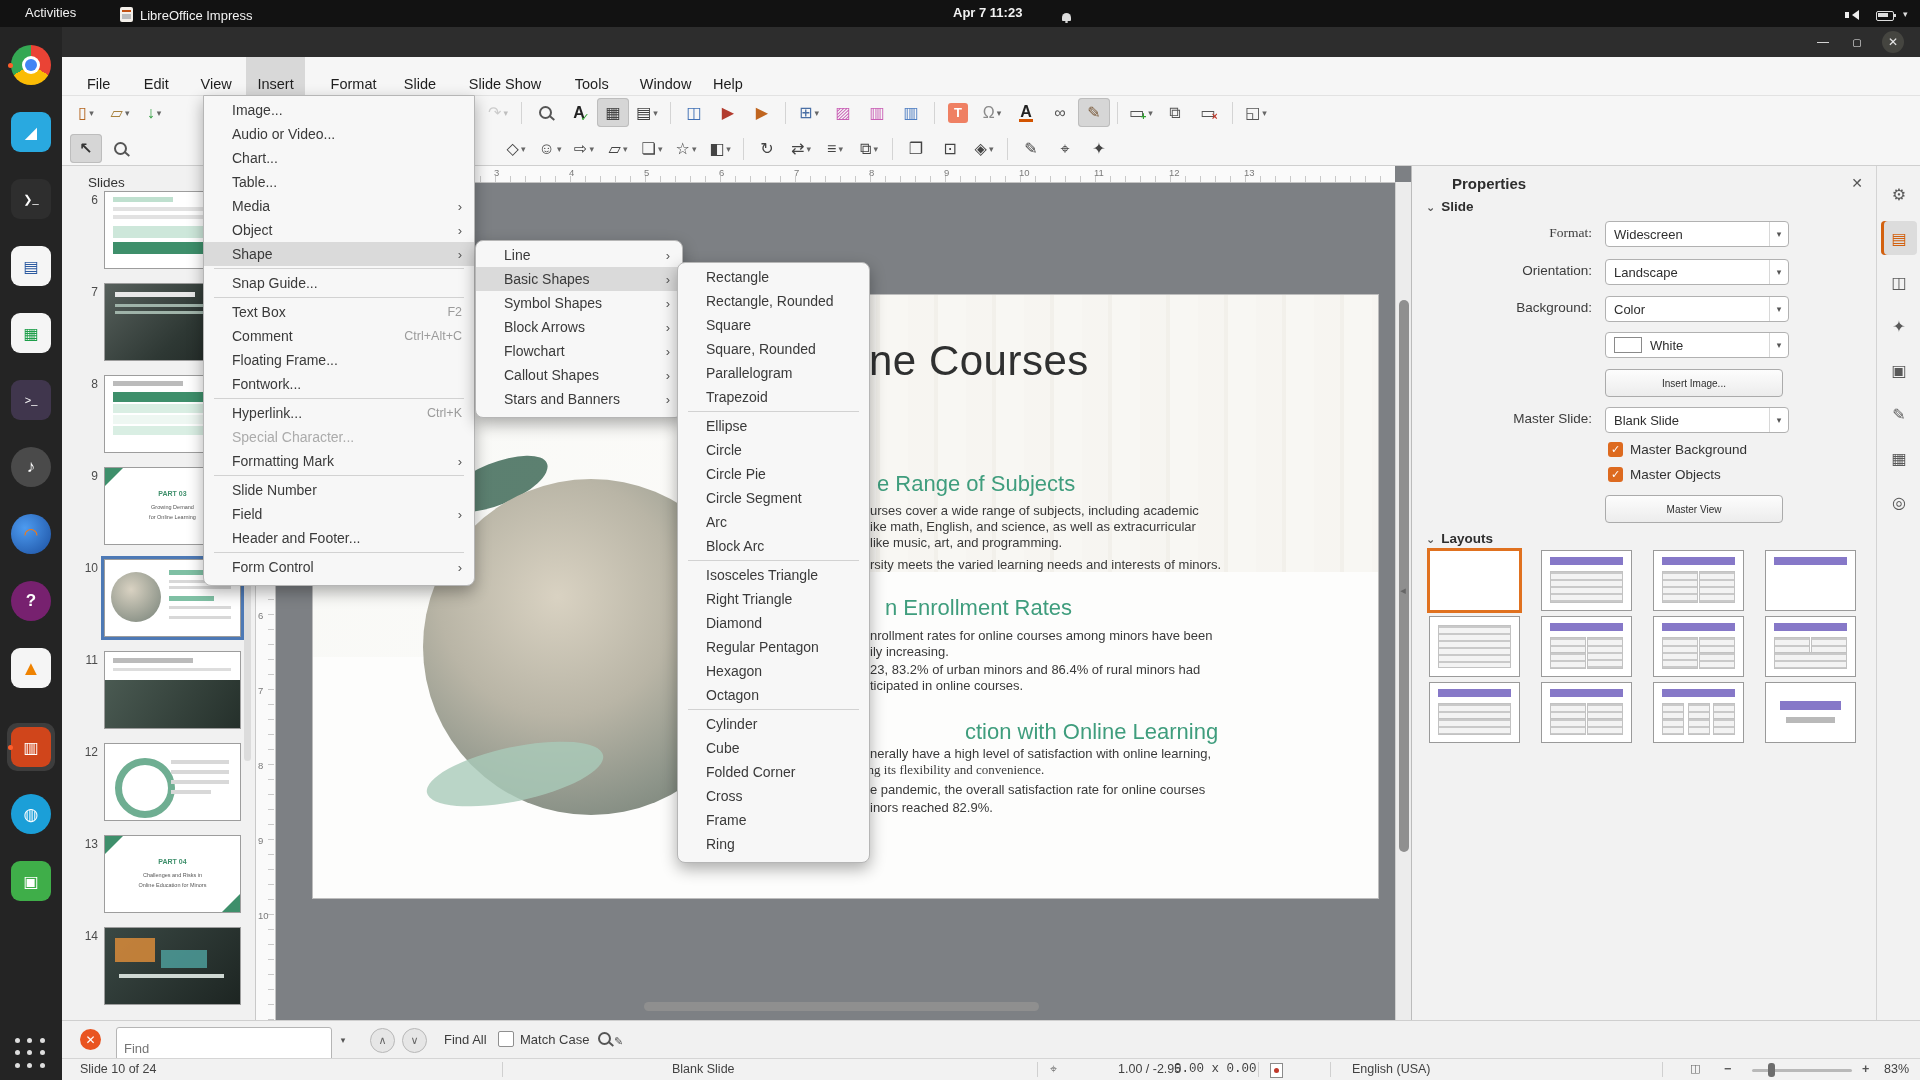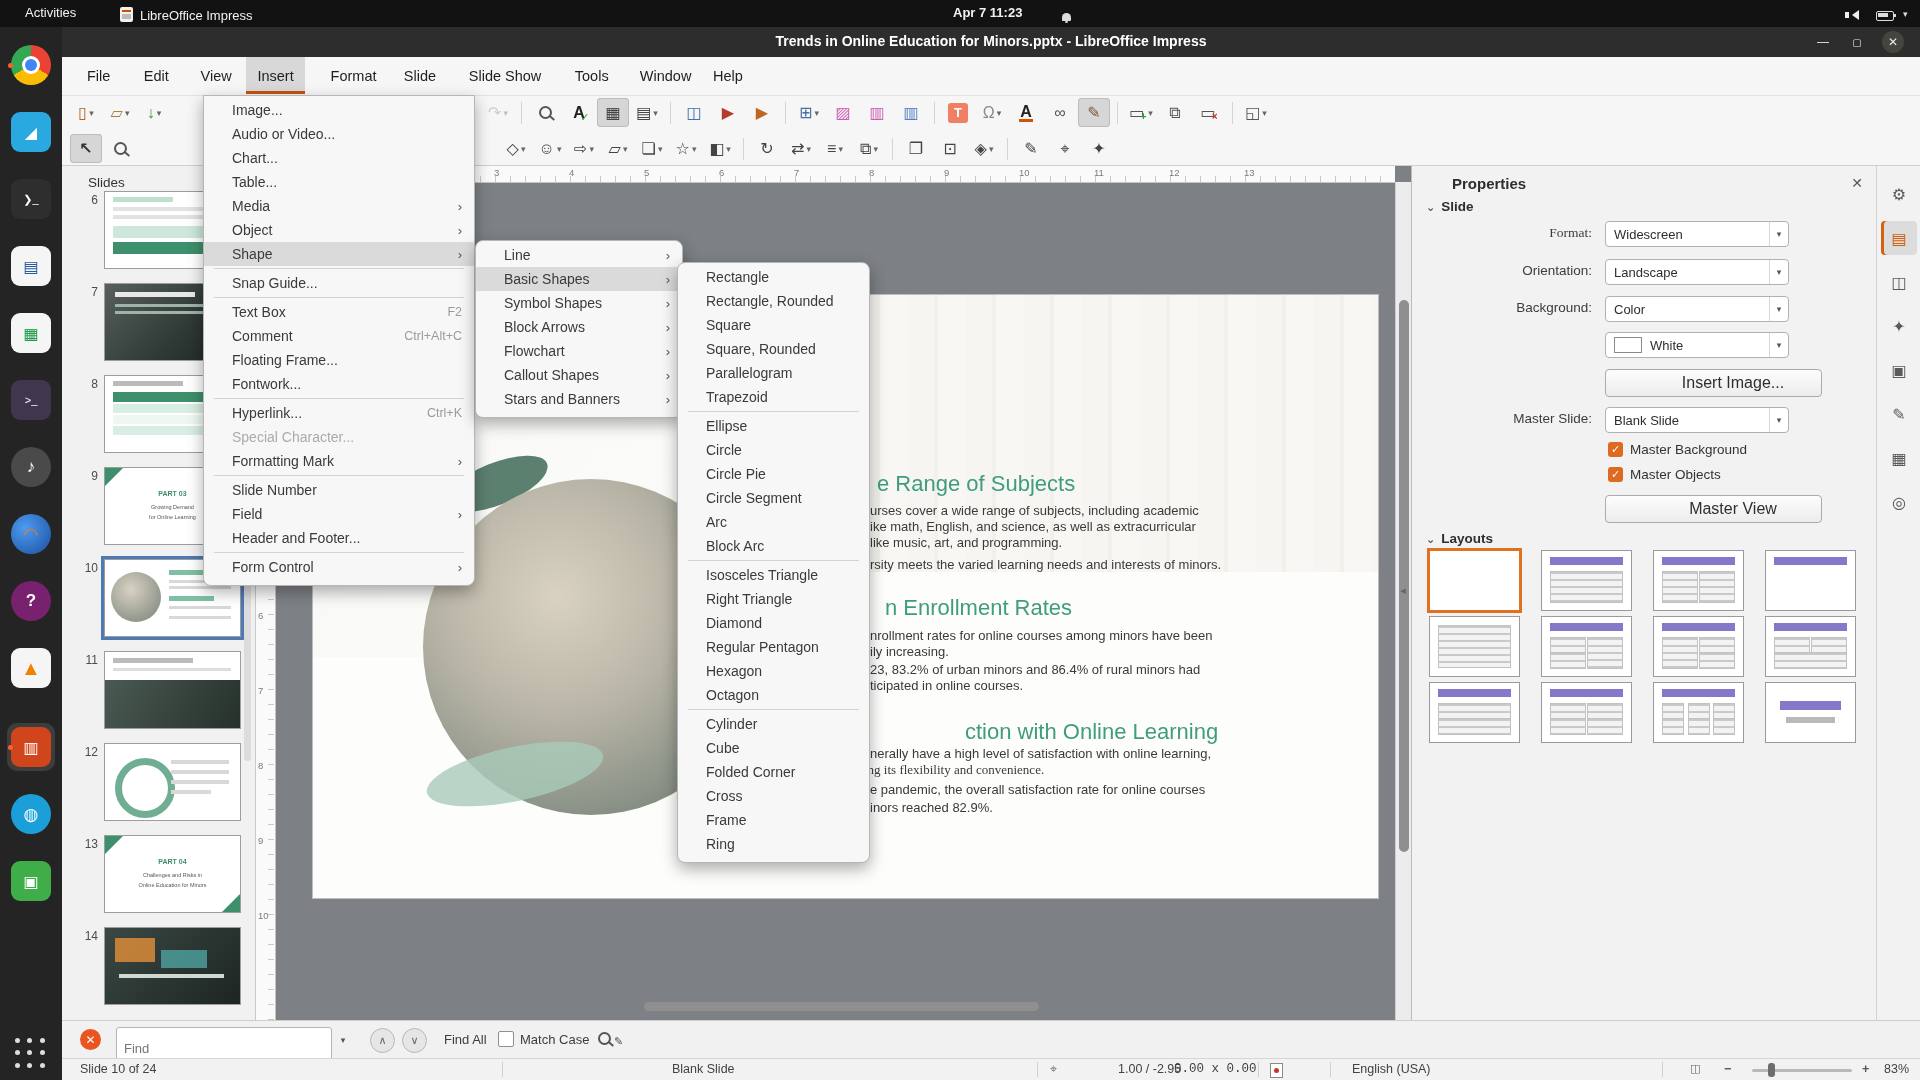--- a/index.html
+++ b/index.html
@@ -10,21 +10,21 @@
   
   #topbar{left:0;top:0;width:1920px;height:27px;background:#121212;color:#f2f2f2;font-size:13px;z-index:40;}
   #topbar .tb-item{position:absolute;top:5px;}
   #titlebar{left:62px;top:27px;width:1858px;height:30px;background:#2d2d2d;z-index:30;}
   #titlebar .title{position:absolute;left:0;right:0;top:6px;text-align:center;color:#ffffff;font-size:14px;font-weight:bold;}
   .winbtn{position:absolute;top:4px;width:22px;height:22px;border-radius:50%;color:#e8e8e8;font-size:12px;
     display:flex;align-items:center;justify-content:center;background:#454540;}
 
   
   #menubar{left:62px;top:57px;width:1858px;height:38px;background:#f6f6f6;border-bottom:1px solid #e2e2e2;z-index:30;}
-  .mb-item{position:absolute;top:0;height:37px;display:flex;align-items:center;padding:0 11px;font-size:14.5px;color:#1f1f1f;}
+  .mb-item{position:absolute;top:0;height:37px;display:flex;align-items:center;padding:8px 11px;font-size:14.5px;color:#1f1f1f;}
   .mb-item.active{background:#d8d8d8;box-shadow:inset 0 -3px 0 #c25112;}
   #toolbar1{left:62px;top:95px;width:1858px;height:38px;background:#f6f6f6;border-bottom:1px solid #e6e6e6;z-index:10;}
   #toolbar2{left:62px;top:133px;width:1858px;height:32px;background:#f6f6f6;border-bottom:1px solid #cfcfcf;z-index:10;}
   .tbrow{position:absolute;top:3px;display:flex;align-items:center;gap:2px;}
   #toolbar2 .tbrow{top:1px;}
   .tbtn{height:29px;min-width:28px;border-radius:4px;display:flex;align-items:center;justify-content:center;
     font-size:16px;color:#4a4a4a;padding:0 2px;position:relative;}
   .tbtn.pressed{background:#d6d6d6;box-shadow:inset 0 0 0 1px #bdbdbd;}
   .tbtn.disabled{opacity:.38;}
   .tbtn .dd{font-size:9px;color:#666;margin-left:2px;}
@@ -84,21 +84,21 @@
   #props .hdr{position:absolute;left:40px;top:10px;font-size:15px;font-weight:bold;color:#2e2e2e;}
   #props .closex{position:absolute;right:14px;top:10px;color:#555;font-size:14px;}
   .sec-title{position:absolute;font-weight:bold;color:#2e2e2e;}
   .chev{color:#555;font-size:11px;margin-right:6px;}
   .plabel{position:absolute;width:160px;text-align:right;color:#3c3c3c;}
   .dfield{position:absolute;left:193px;width:174px;height:24px;background:#fff;border:1px solid #b1b1b1;border-radius:4px;
     display:flex;align-items:center;padding-left:8px;font-size:13px;color:#2e2e2e;}
   .dfield .dd{margin-left:auto;width:18px;height:100%;border-left:1px solid #d8d8d8;display:flex;align-items:center;justify-content:center;font-size:9px;color:#555;}
   .swatch{width:26px;height:14px;background:#fff;border:1px solid #8a8a8a;margin-right:8px;}
   .pbtn{position:absolute;left:193px;width:176px;height:26px;border:1px solid #ababab;border-radius:4px;
-    background:linear-gradient(#fdfdfd,#ececec);display:flex;align-items:center;justify-content:center;font-size:16px;color:#2e2e2e;padding-left:39px;}
+    background:linear-gradient(#fdfdfd,#ececec);display:flex;align-items:center;justify-content:center;font-size:10px;color:#2e2e2e;}
   .cbrow{position:absolute;left:196px;display:flex;align-items:center;gap:7px;}
   .cb{width:15px;height:15px;background:#dd6a1f;border-radius:3px;color:#fff;font-size:11px;display:flex;align-items:center;justify-content:center;}
   .laygrid{position:absolute;left:17px;top:385px;width:440px;display:grid;grid-template-columns:repeat(4,91px);grid-auto-rows:61px;gap:5px 21px;}
   .lay{position:relative;background:#fff;border:1px solid #9a9a9a;}
   .lay.sel{outline:3px solid #e0711f;outline-offset:-1px;}
   .lay .bar{position:absolute;background:#8678c8;}
   .lay .cnt{position:absolute;border:1px solid #c2c2c2;background:repeating-linear-gradient(#c9c9c9 0 2px,#f3f3f3 2px 7px);}
 
   
   #tabstrip{left:1876px;top:165px;width:44px;height:855px;background:#f2f2f2;border-left:1px solid #d4d4d4;z-index:9;}
@@ -152,21 +152,20 @@
     <span class="tb-item" style="left:25px;">Activities</span>
     <span class="tb-item" style="left:120px;"><span class="appicon"></span><span>LibreOffice Impress</span></span>
     <span class="tb-item" style="left:953px;font-weight:bold;">Apr 7 11:23</span>
     <span class="tb-item" style="left:1062px;top:9px;"><span class="bell"></span></span>
     <span class="tb-item" style="left:1852px;top:8px;"><span class="speaker"></span></span>
     <span class="tb-item" style="left:1876px;top:9px;"><span class="battery"></span></span>
     <span class="tb-item" style="left:1903px;font-size:9px;top:9px;color:#ddd;">▾</span>
   </div>
 
   <div id="titlebar" class="abs">
-    <div class="title">Trends in Online Education for Minors.pptx - LibreOffice Impress</div>
     <div class="winbtn" style="right:86px;background:transparent;">—</div>
     <div class="winbtn" style="right:52px;background:transparent;font-size:10px;">▢</div>
     <div class="winbtn" style="right:16px;">✕</div>
   </div>
 
   <div id="menubar" class="abs">
       <div id="menubar-items">
         <span class="mb-item" style="left: 14px;">File</span>
         <span class="mb-item" style="left: 70.8px;">Edit</span>
         <span class="mb-item" style="left: 127.6px;">View</span>
@@ -519,20 +518,21 @@
       </div>
     </div>
 
   <div id="canvas" class="abs">
     <div id="slide">
       <div class="shelfbg"></div>
       <div class="shelfbg2"></div>
       <div class="brush1"></div>
       <div id="photo"></div>
       <div class="brush2"></div>
+      <div id="slide-title">ne Courses</div>
       <div id="slide-sections">
           <div class="sec-head" style="left: 564px; top: 176px;">e Range of Subjects</div>
           <div class="sec-line" style="left: 557px; top: 208px;">urses cover a wide range of subjects, including academic</div>
           <div class="sec-line" style="left: 557px; top: 224px;">ike math, English, and science, as well as extracurricular</div>
           <div class="sec-line" style="left: 557px; top: 240px;">like music, art, and programming.</div>
           <div class="sec-line" style="left: 557px; top: 262px;">rsity meets the varied learning needs and interests of minors.</div>
           <div class="sec-head" style="left: 572px; top: 300px;">n Enrollment Rates</div>
           <div class="sec-line" style="left: 557px; top: 333px;">nrollment rates for online courses among minors have been</div>
           <div class="sec-line" style="left: 557px; top: 349px;">ily increasing.</div>
           <div class="sec-line" style="left: 557px; top: 367px;">23, 83.2% of urban minors and 86.4% of rural minors had</div>

